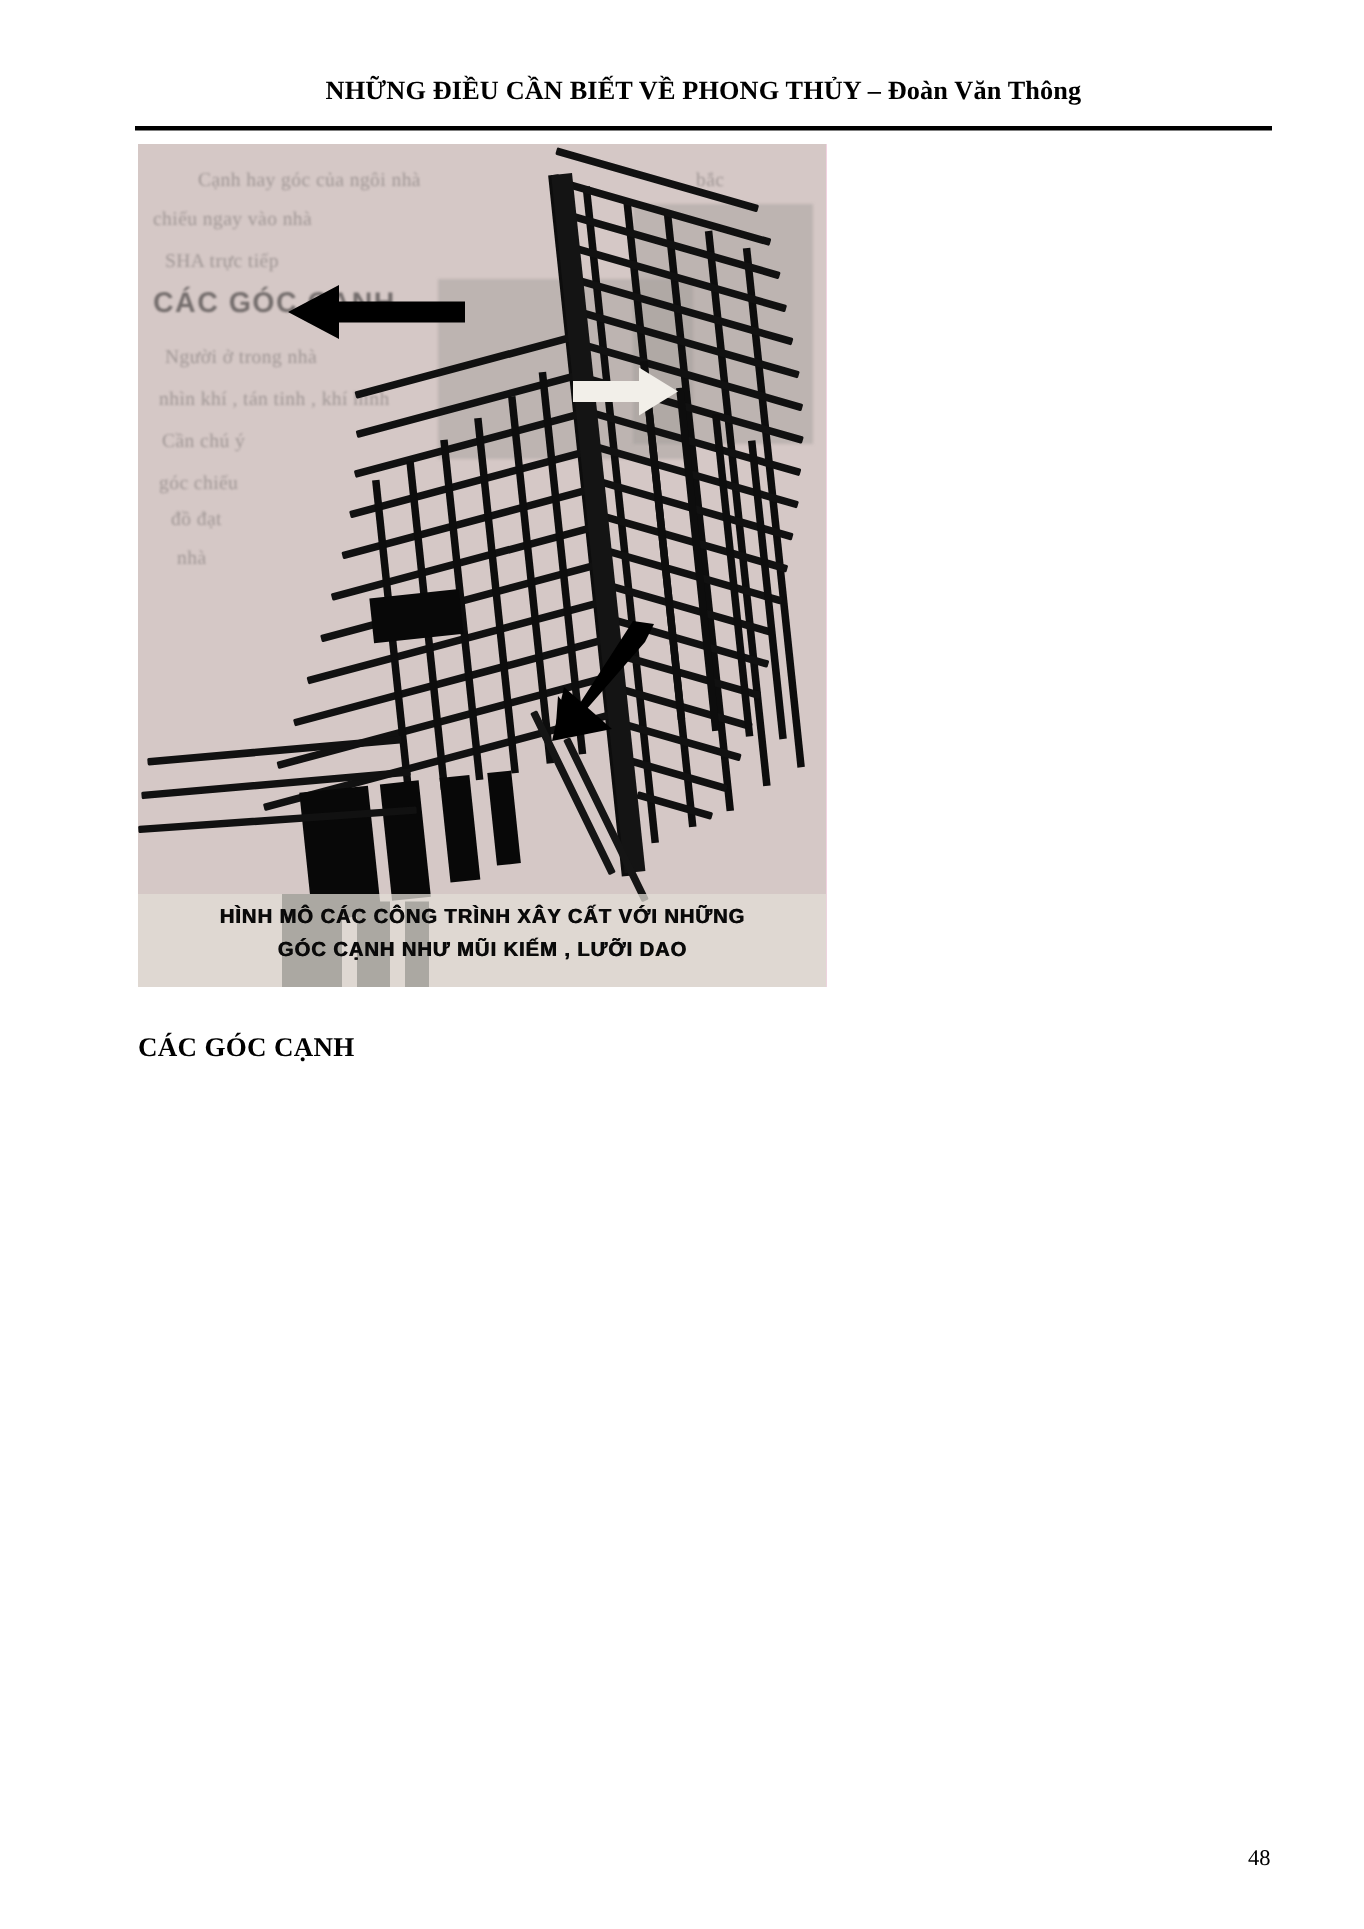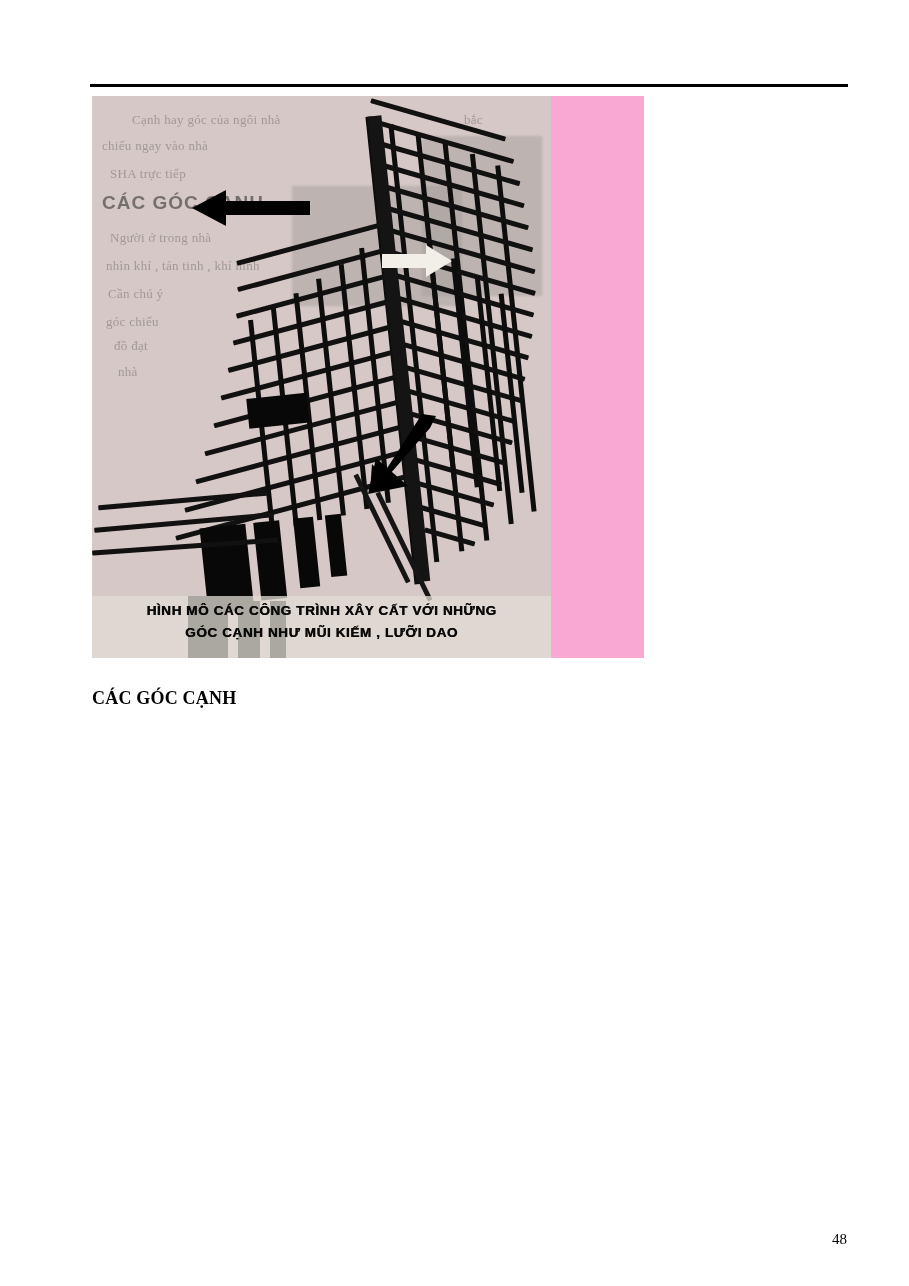--- a/index.html
+++ b/index.html
@@ -42,21 +42,21 @@
     width: 758px;
     height: 3px;
     background: #000000;
   }
 
   
   .figure {
     position: absolute;
     left: 92px;
     top: 96px;
-    width: 552px;
+    width: 459px;
     height: 562px;
     background: #f9a8d4;
     overflow: hidden;
     border: 0;
   }
   .fig-inner {
     position: absolute;
     left: 0; top: 0;
     width: 459px;
     height: 562px;
@@ -169,20 +169,21 @@
     bottom: 38px;
     font-size: 15px;
     margin-top: 15px;
   }
 </style>
 </head>
 <body>
 
 <div class="page">
 
+  <div class="header">NHỮNG ĐIỀU CẦN BIẾT VỀ PHONG THỦY – Đoàn Văn Thông</div>
   <div class="header-rule"></div>
 
   <div class="figure">
     <div class="fig-inner">
 
       <div class="ghost-block" style="left:0px;  top:0px;   width:459px; height:562px; background:rgba(208,203,196,0.9); filter:none;"></div>
       <div class="ghost-block" style="left:200px; top:90px; width:170px; height:120px;"></div>
       <div class="ghost-block" style="left:330px; top:40px; width:120px; height:160px;"></div>
 
       <div class="ghost-text" style="left:40px;  top:16px;">Cạnh hay góc của ngôi nhà</div>

